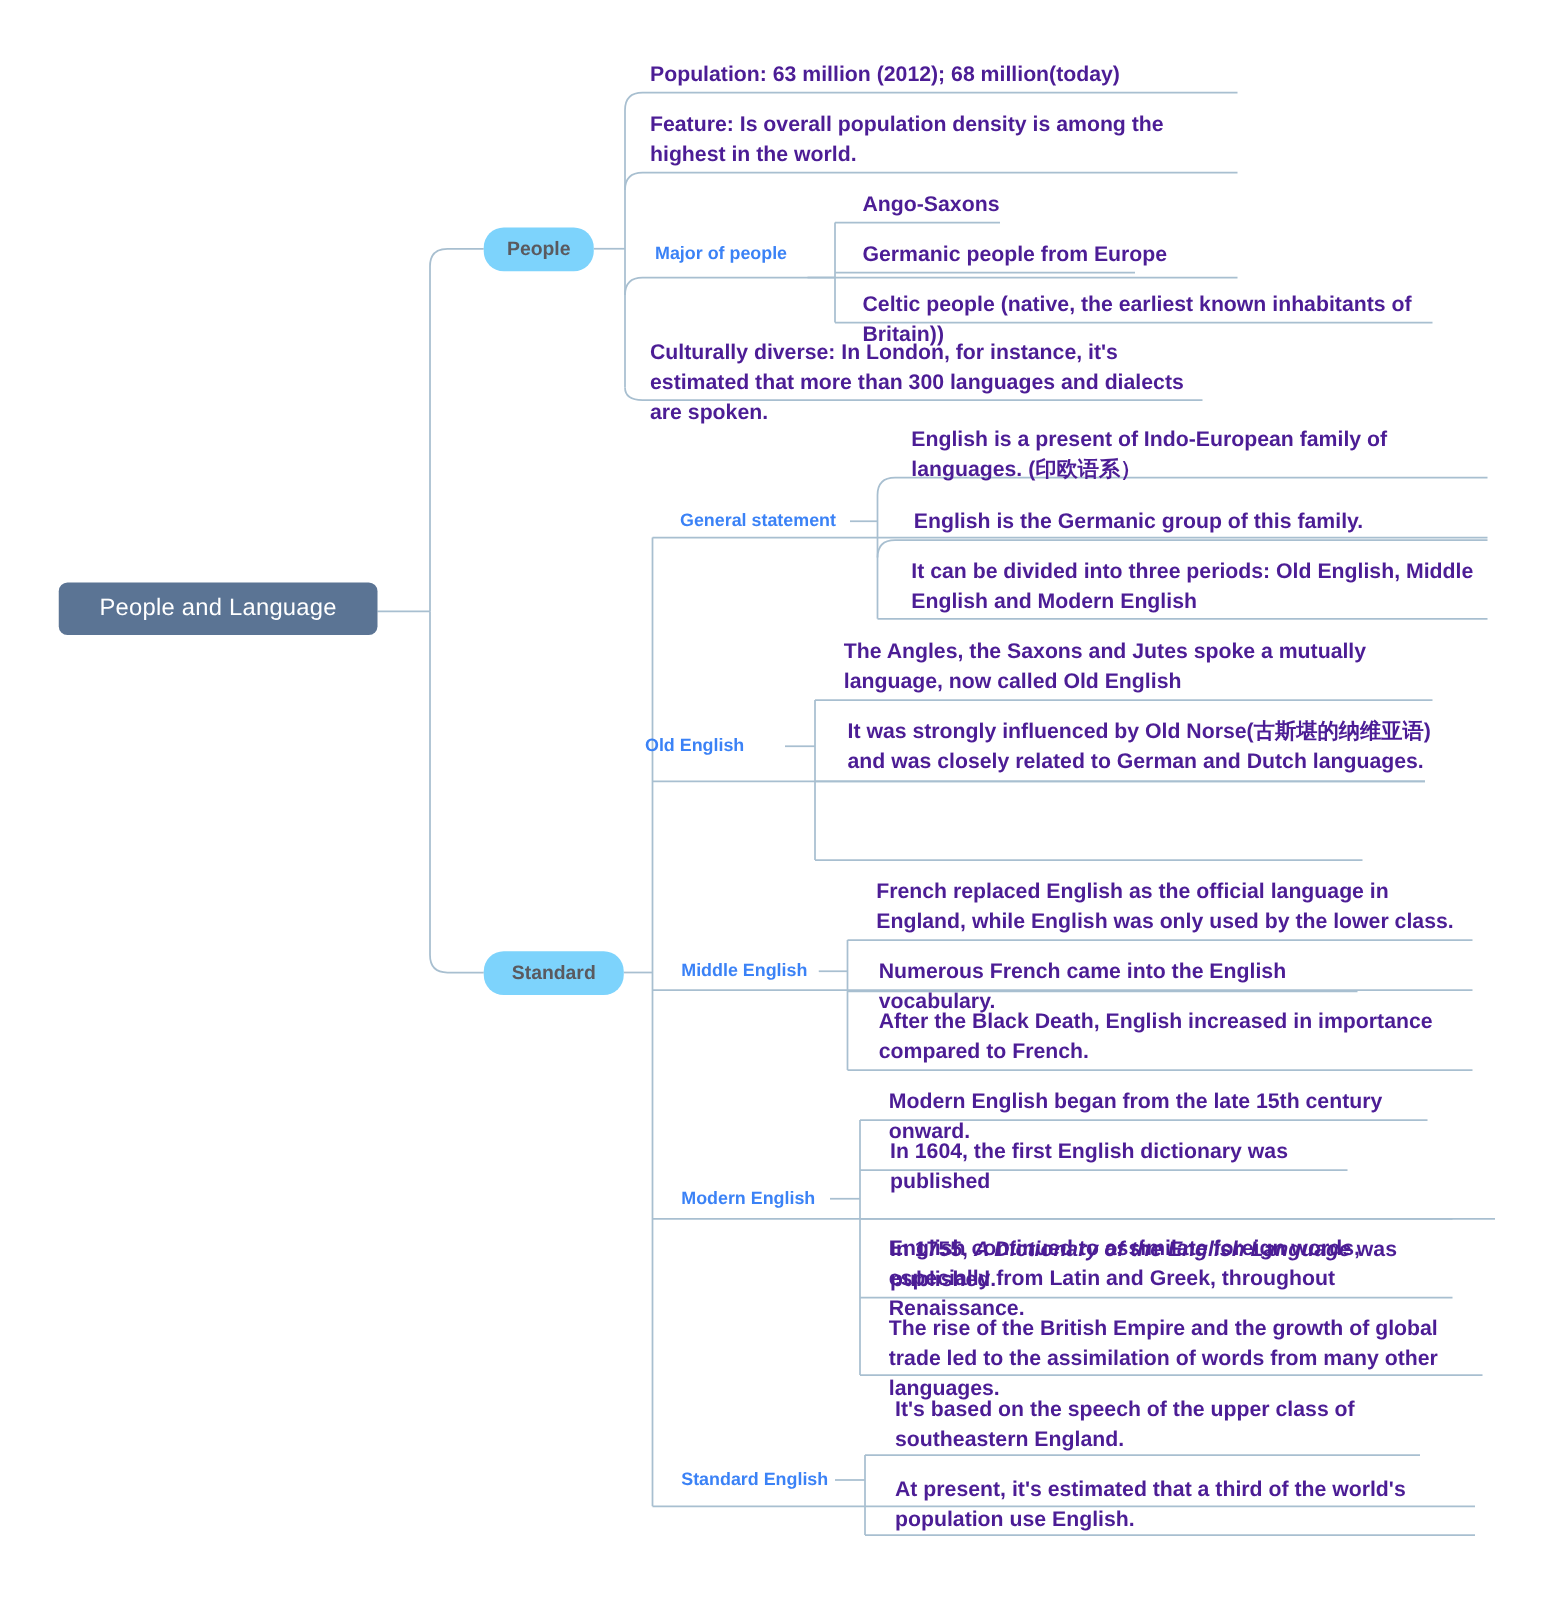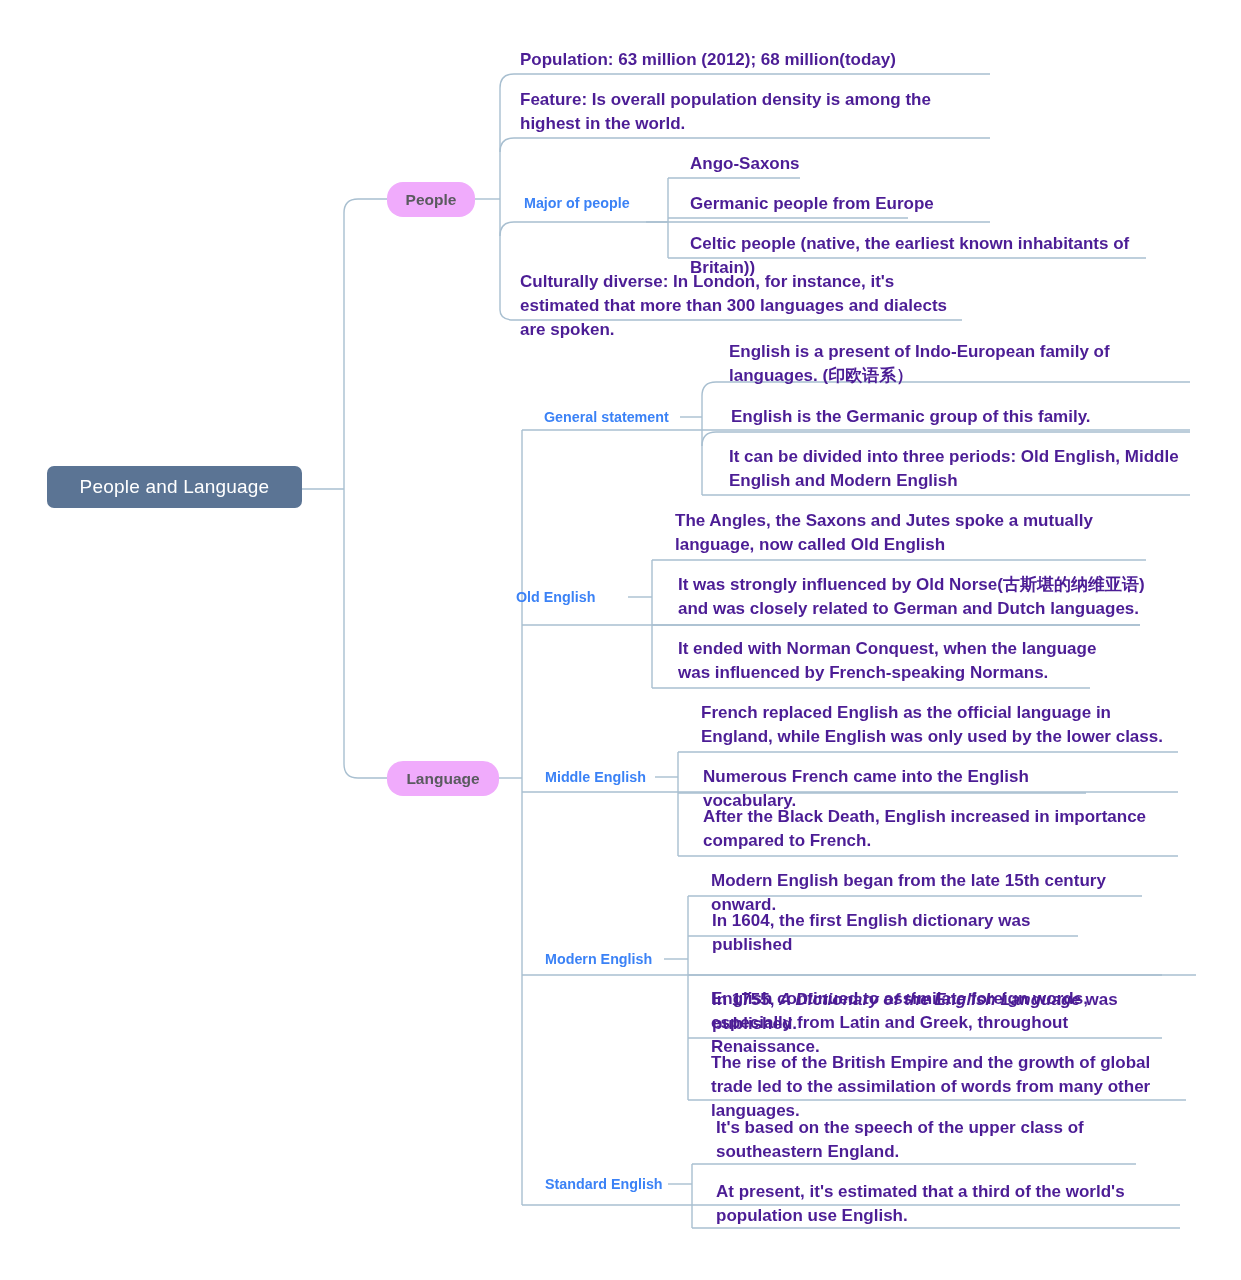--- a/index.html
+++ b/index.html
@@ -23,21 +23,21 @@
     border-radius: 7px;
     display: flex; align-items: center; justify-content: center;
     color: #ffffff;
     font-size: 19px;
     letter-spacing: .2px;
   }
 
   
   .l1 {
     position: absolute;
-    background: #f0abfc;
+    background: #7dd3fc;
     border-radius: 16px;
     display: flex; align-items: center; justify-content: center;
     color: #5a5a5f;
     font-size: 15.5px;
     font-weight: bold;
   }
   .l1.people   { left: 387px; top: 182px; width: 88px; height: 35px; }
   .l1.language { left: 387px; top: 761px; width: 112px; height: 35px; }
 
   
@@ -140,21 +140,21 @@
   </svg>
 
   <div class="root">
     <span>People and Language</span>
   </div>
 
   <div class="l1 people">
     <span>People</span>
   </div>
   <div class="l1 language">
-    <span>Language</span>
+    <span>Standard</span>
   </div>
 
   <div class="tnode" style="left:520px; top:48px; width:470px;">Population: 63 million (2012); 68 million(today)</div>
 
   <div class="tnode" style="left:520px; top:88px; width:470px;">Feature: Is overall population density is among the highest in the world.</div>
 
   <div class="blabel" style="left:524px; top:191px;">Major of people</div>
 
   <div class="tnode" style="left:520px; top:270px; width:450px;">Culturally diverse: In London, for instance, it's estimated that more than 300 languages and dialects are spoken.</div>
 
@@ -163,21 +163,20 @@
   <div class="tnode" style="left:690px; top:232px; width:470px;">Celtic people (native, the earliest known inhabitants of Britain))</div>
 
   <div class="blabel" style="left:544px; top:405px;">General statement</div>
   <div class="tnode" style="left:729px; top:340px; width:462px;">English is a present of Indo-European family of languages. (印欧语系）</div>
   <div class="tnode" style="left:731px; top:405px; width:462px;">English is the Germanic group of this family.</div>
   <div class="tnode" style="left:729px; top:445px; width:462px;">It can be divided into three periods: Old English, Middle English and Modern English</div>
 
   <div class="blabel" style="left:516px; top:585px;">Old English</div>
   <div class="tnode" style="left:675px; top:509px; width:480px;">The Angles, the Saxons and Jutes spoke a mutually language, now called Old English</div>
   <div class="tnode" style="left:678px; top:573px; width:470px;">It was strongly influenced by Old Norse(古斯堪的纳维亚语)   and was closely related to German and Dutch languages.</div>
-  <div class="tnode" style="left:678px; top:637px; width:430px;">It ended with Norman Conquest, when the language was influenced by French-speaking Normans.</div>
 
   <div class="blabel" style="left:545px; top:765px;">Middle English</div>
   <div class="tnode" style="left:701px; top:701px; width:480px;">French replaced English as the official language in England, while English was only used by the lower class.</div>
   <div class="tnode" style="left:703px; top:765px; width:400px;">Numerous French came into the English vocabulary.</div>
   <div class="tnode" style="left:703px; top:805px; width:480px;">After the Black Death, English increased in importance compared to French.</div>
 
   <div class="blabel" style="left:545px; top:947px;">Modern English</div>
   <div class="tnode" style="left:711px; top:869px; width:450px;">Modern English began from the late 15th century onward.</div>
   <div class="tnode" style="left:712px; top:909px; width:400px;">In 1604, the first English dictionary was published</div>
   <div class="tnode" style="left:712px; top:947px; width:470px;margin-top:41px;"><span>In 1755, </span><i>A Dictionary of the English Language</i><span> was  published.</span></div>

